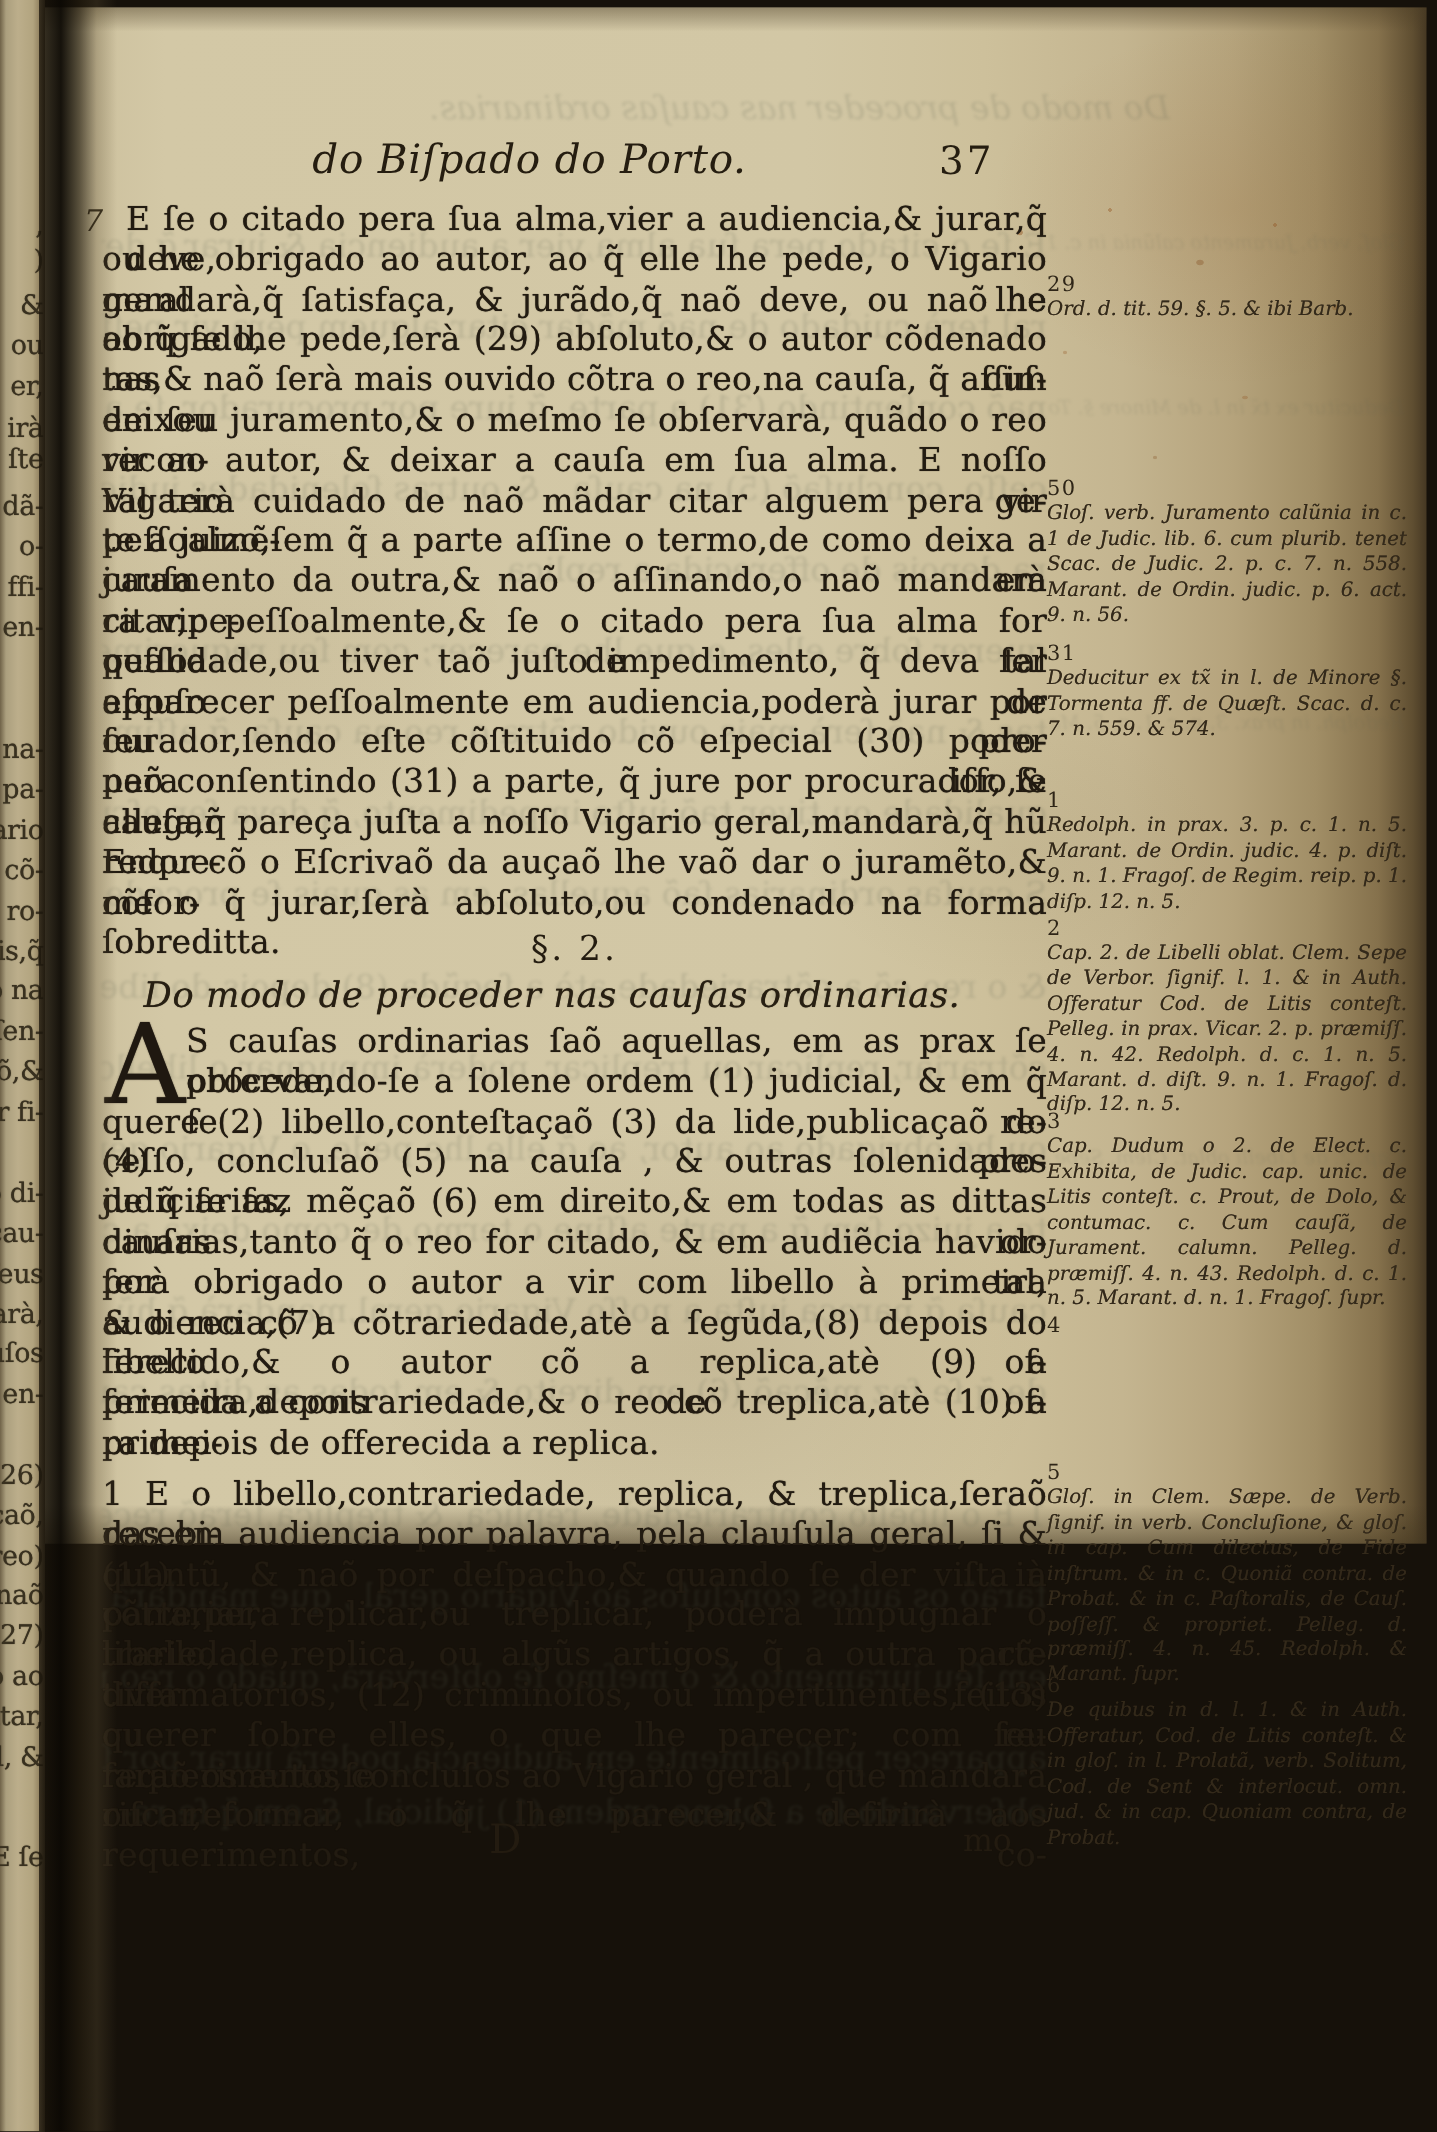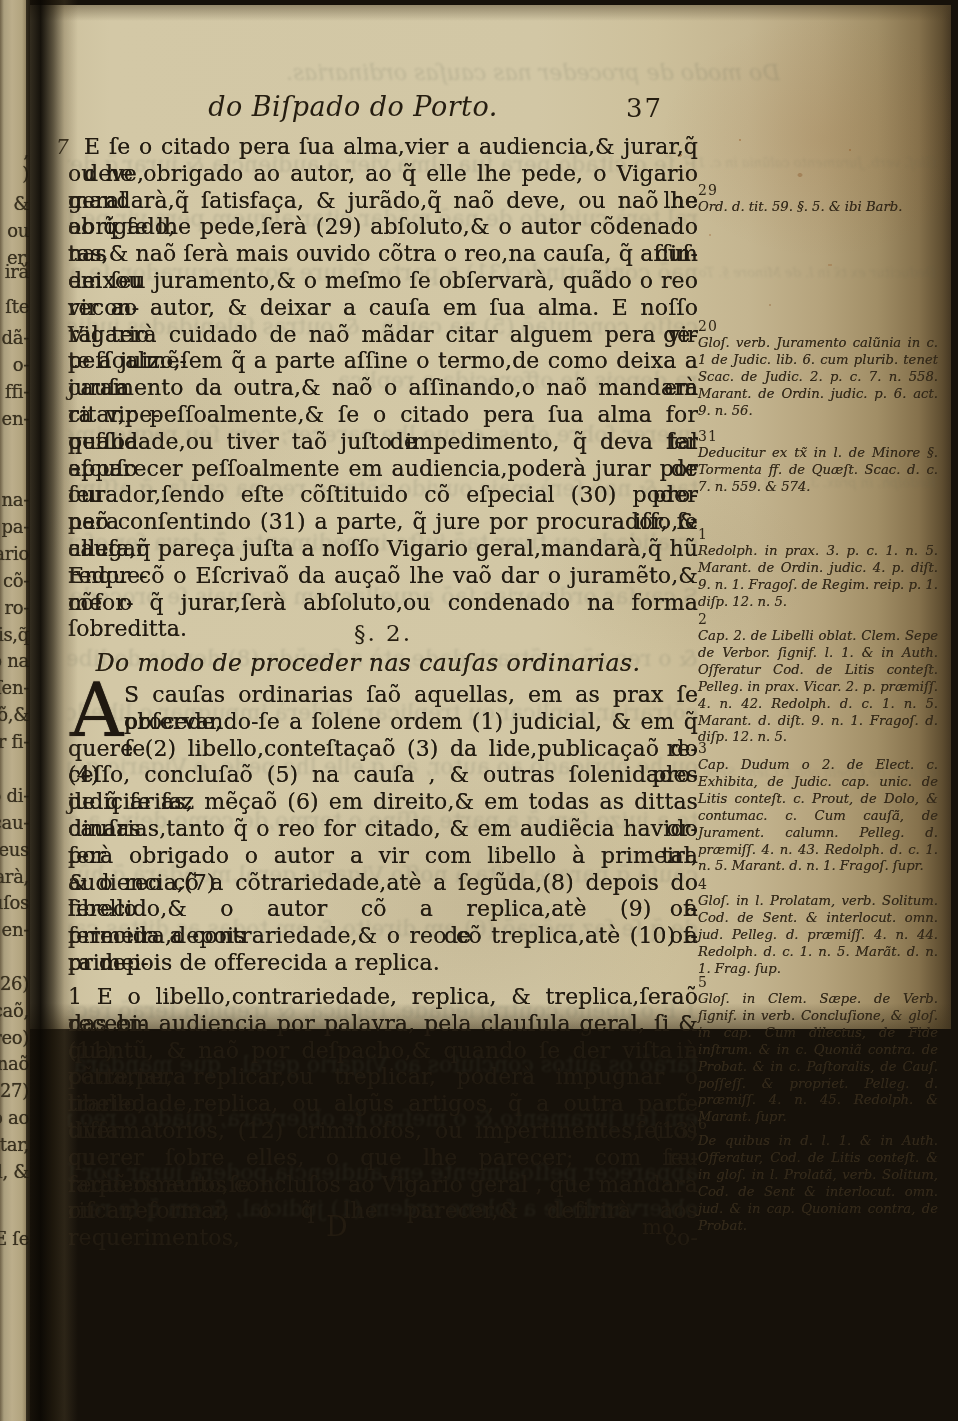--- a/index.html
+++ b/index.html
@@ -119,21 +119,21 @@
 <body>
 
 <div class="scan">
 
   <div class="edge-strip" id="edgeStrip">
       <div class="edge-frag" style="top: 140px;">,</div>
       <div class="edge-frag" style="top: 163px;">)</div>
       <div class="edge-frag" style="top: 193px;">&amp;</div>
       <div class="edge-frag" style="top: 220px;">ou</div>
       <div class="edge-frag" style="top: 247px;">er,</div>
-      <div class="edge-frag" style="top: 261px;">irà</div>
+      <div class="edge-frag" style="top: 275px;">irà</div>
       <div class="edge-frag" style="top: 296px;">ſte</div>
       <div class="edge-frag" style="top: 327px;">dã-</div>
       <div class="edge-frag" style="top: 354px;">o-</div>
       <div class="edge-frag" style="top: 381px;">ffi-</div>
       <div class="edge-frag" style="top: 408px;">en-</div>
       <div class="edge-frag" style="top: 489px;">na-</div>
       <div class="edge-frag" style="top: 516px;">pa-</div>
       <div class="edge-frag" style="top: 543px;">ario</div>
       <div class="edge-frag" style="top: 570px;">cõ-</div>
       <div class="edge-frag" style="top: 597px;">ro-</div>
@@ -245,42 +245,41 @@
           <div class="tline">faràõ os autos concluſos ao Vigario geral , que mandarà riſcar,</div>
           <div class="tline">ou reformar, o q̃ lhe parecer,&amp; defirirà aos requerimentos, co-</div>
         </div>
 
       <div class="margin-notes" id="marginNotes">
           <div class="mnote" style="top: 178px;">
             <div class="num">29</div>
             <div class="txt">Ord. d. tit. 59. §. 5. &amp; ibi Barb.</div>
           </div>
           <div class="mnote" style="top: 314px;">
-            <div class="num">20</div>
+            <div class="num">50</div>
             <div class="txt">Gloſ. verb. Juramento calũnia in c. 1 de Judic. lib. 6. cum plurib. tenet Scac. de Judic. 2. p. c. 7. n. 558. Marant. de Ordin. judic. p. 6. act. 9. n. 56.</div>
           </div>
           <div class="mnote" style="top: 424px;">
             <div class="num">31</div>
             <div class="txt">Deducitur ex tx̃ in l. de Minore §. Tormenta ff. de Quæſt. Scac. d. c. 7. n. 559. &amp; 574.</div>
           </div>
           <div class="mnote" style="top: 522px;">
             <div class="num">1</div>
             <div class="txt">Redolph. in prax. 3. p. c. 1. n. 5. Marant. de Ordin. judic. 4. p. diſt. 9. n. 1. Fragoſ. de Regim. reip. p. 1. diſp. 12. n. 5.</div>
           </div>
           <div class="mnote" style="top: 607px;">
             <div class="num">2</div>
             <div class="txt">Cap. 2. de Libelli oblat. Clem. Sepe de Verbor. ſignif. l. 1. &amp; in Auth. Oſferatur Cod. de Litis conteſt. Pelleg. in prax. Vicar. 2. p. præmiſſ. 4. n. 42. Redolph. d. c. 1. n. 5. Marant. d. diſt. 9. n. 1. Fragoſ. d. diſp. 12. n. 5.</div>
           </div>
           <div class="mnote" style="top: 736px;">
             <div class="num">3</div>
             <div class="txt">Cap. Dudum o 2. de Elect. c. Exhibita, de Judic. cap. unic. de Litis conteſt. c. Prout, de Dolo, &amp; contumac. c. Cum cauſã, de Jurament. calumn. Pelleg. d. præmiſſ. 4. n. 43. Redolph. d. c. 1. n. 5. Marant. d. n. 1. Fragoſ. ſupr.</div>
           </div>
           <div class="mnote" style="top: 872px;">
             <div class="num">4</div>
-            <div class="txt">Gloſ. in l. Prolatam, verb. Solitum. Cod. de Sent. &amp; interlocut. omn. jud. Pelleg. d. præmiſſ. 4. n. 44. Redolph. d. c. 1. n. 5. Marãt. d. n. 1. Frag. ſup.</div>
           </div>
           <div class="mnote" style="top: 970px;">
             <div class="num">5</div>
             <div class="txt">Gloſ. in Clem. Sæpe. de Verb. ſignif. in verb. Concluſione, &amp; gloſ. in cap. Cum dilectus, de Fide inſtrum. &amp; in c. Quoniã contra. de Probat. &amp; in c. Paſtoralis, de Cauſ. poſſeſſ. &amp; propriet. Pelleg. d. præmiſſ. 4. n. 45. Redolph. &amp; Marant. ſupr.</div>
           </div>
           <div class="mnote" style="top: 1112px;">
             <div class="num">6</div>
             <div class="txt">De quibus in d. l. 1. &amp; in Auth. Offeratur, Cod. de Litis conteſt. &amp; in gloſ. in l. Prolatã, verb. Solitum, Cod. de Sent &amp; interlocut. omn. jud. &amp; in cap. Quoniam contra, de Probat.</div>
           </div>
         </div>

